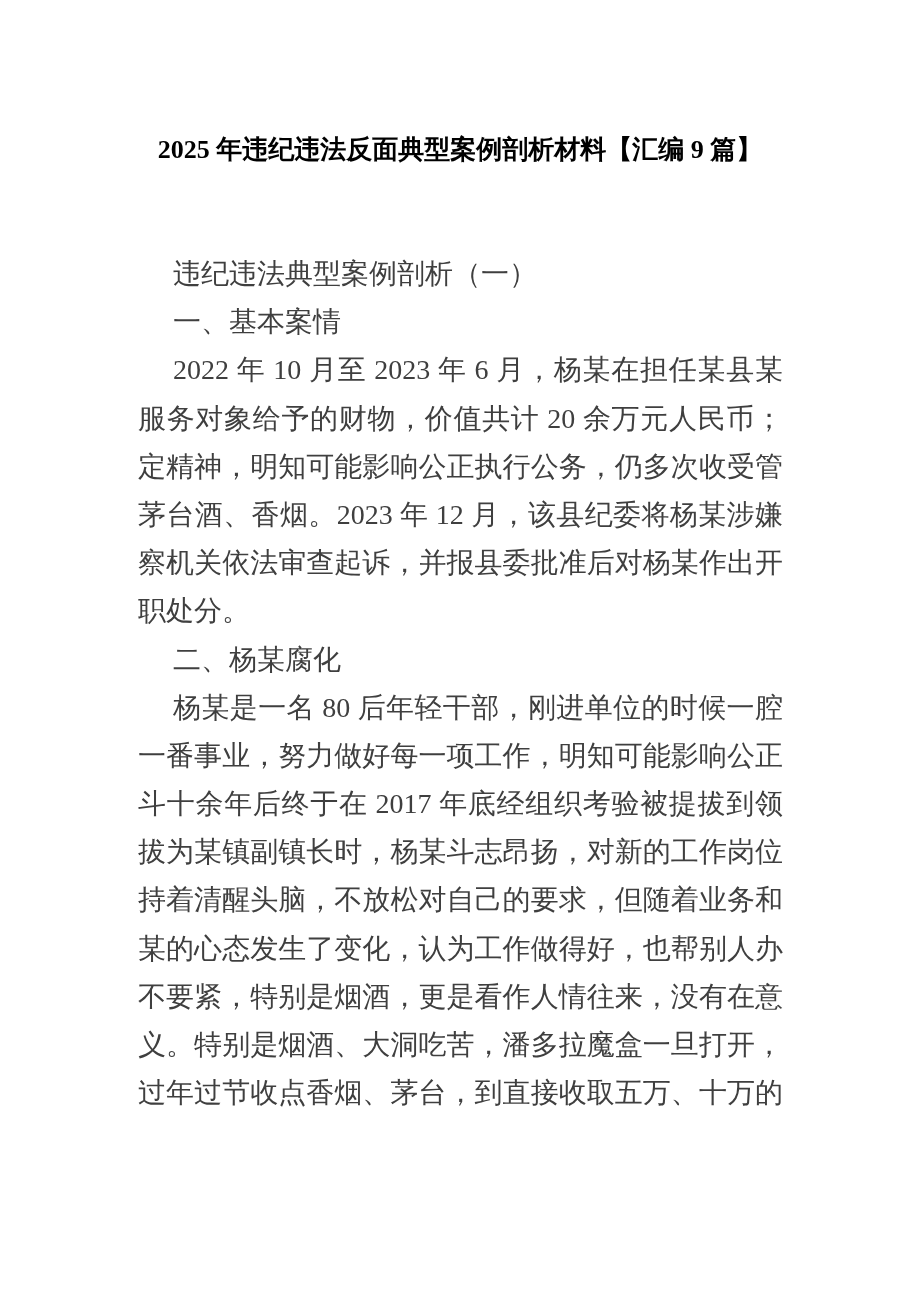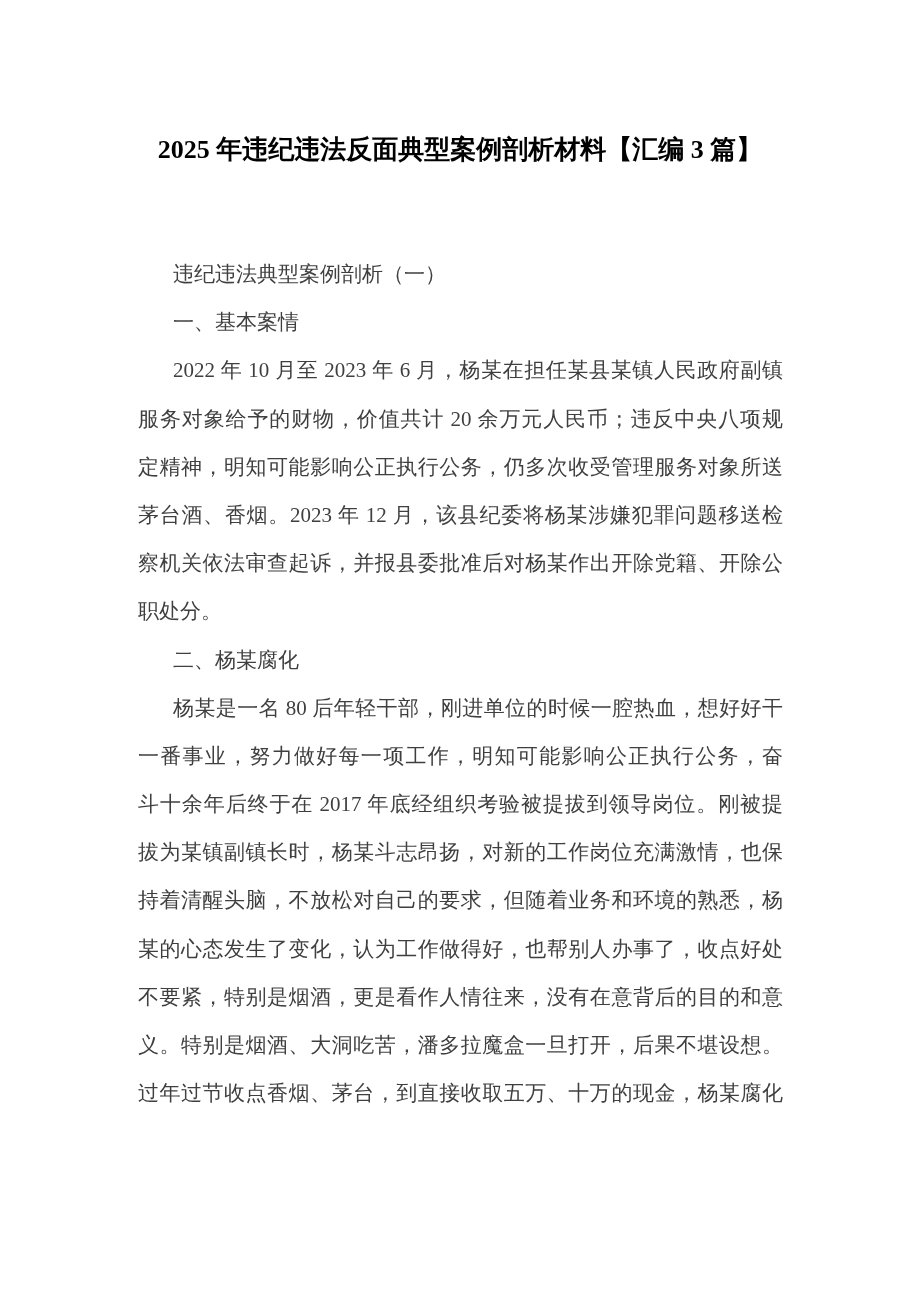--- a/index.html
+++ b/index.html
@@ -24,39 +24,39 @@
     font-weight: 700;
     color: #000000;
   }
   .content {
     margin-top: 82px;
     margin-left: 138px;
     width: 645px;
     color: #3f3f3f;
   }
   .line {
-    font-size: 21px;
+    font-size: 28px;
     height: 48.2px;
     line-height: 48.2px;
     overflow: hidden;
     text-align: left;
   }
   .line.indent {
     text-indent: 35px;
   }
   .line.fill {
     text-align: justify;
     text-align-last: justify;
   }
 </style>
 </head>
 <body>
 
 <div class="page">
-  <h1 class="doc-title">2025 年违纪违法反面典型案例剖析材料【汇编 3 篇】</h1>
+  <h1 class="doc-title">2025 年违纪违法反面典型案例剖析材料【汇编 9 篇】</h1>
   <div class="content">
       <div class="line indent">违纪违法典型案例剖析（一）</div>
       <div class="line indent">一、基本案情</div>
       <div class="line indent fill">2022 年 10 月至 2023 年 6 月，杨某在担任某县某镇人民政府副镇</div>
       <div class="line fill">服务对象给予的财物，价值共计 20 余万元人民币；违反中央八项规</div>
       <div class="line fill">定精神，明知可能影响公正执行公务，仍多次收受管理服务对象所送</div>
       <div class="line fill">茅台酒、香烟。2023 年 12 月，该县纪委将杨某涉嫌犯罪问题移送检</div>
       <div class="line fill">察机关依法审查起诉，并报县委批准后对杨某作出开除党籍、开除公</div>
       <div class="line">职处分。</div>
       <div class="line indent">二、杨某腐化</div>

